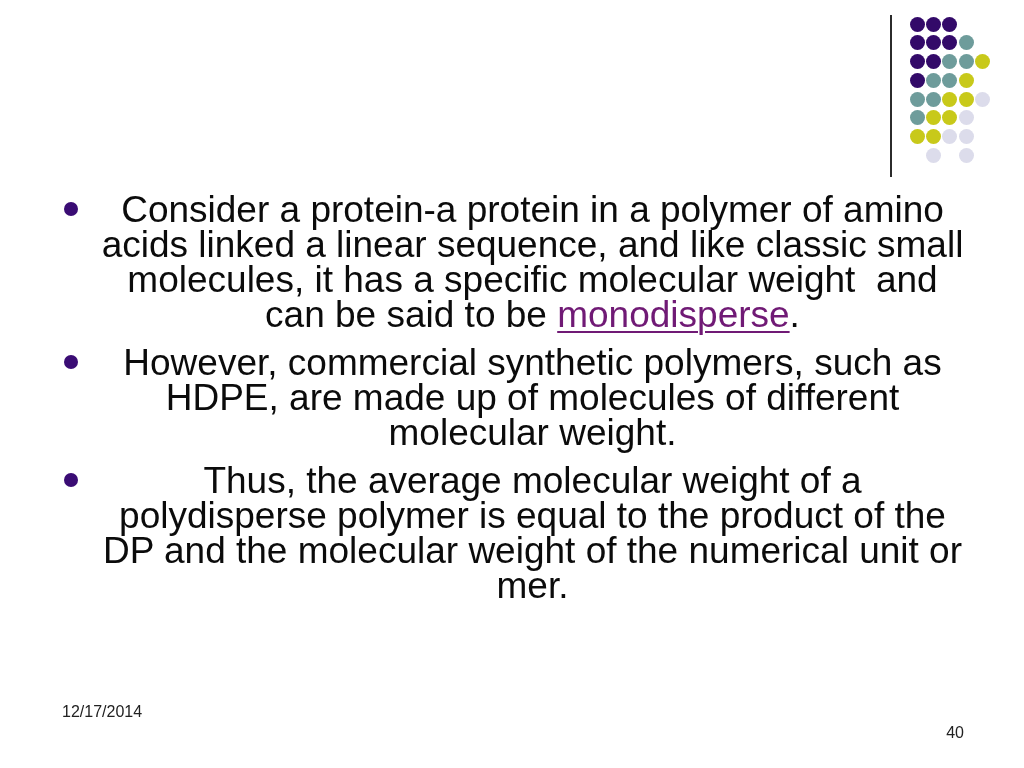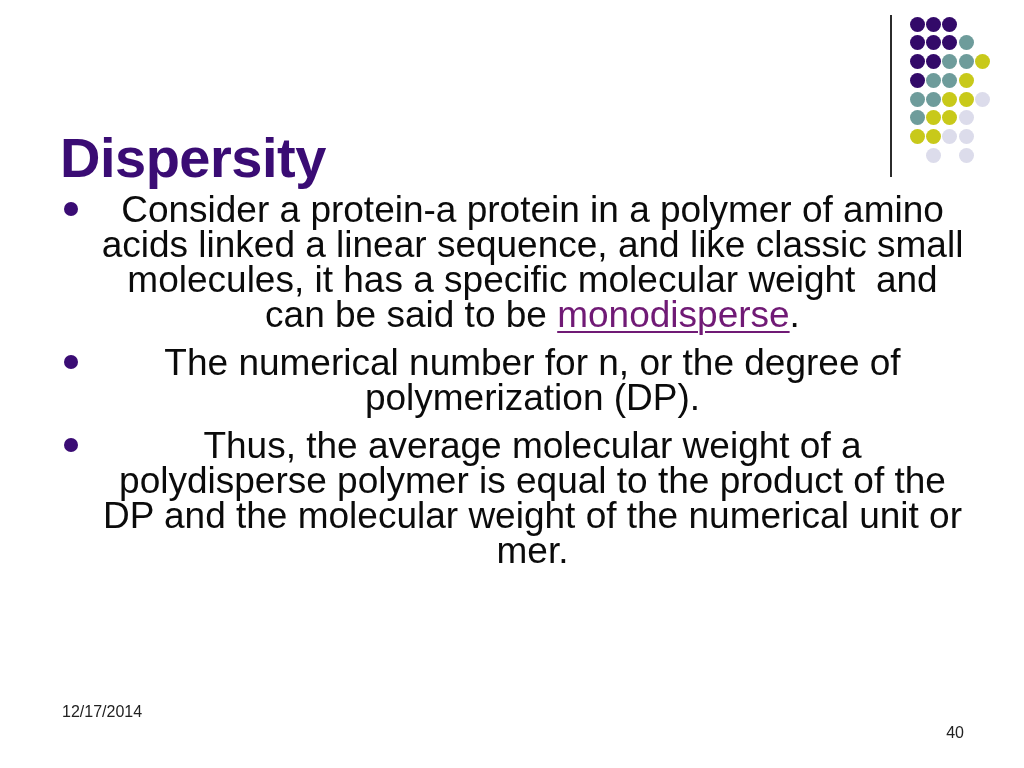--- a/index.html
+++ b/index.html
@@ -181,34 +181,34 @@
       <div class="dot-cell">
         <span class="dot" style="background: rgb(220, 220, 235);"></span>
       </div>
       <div class="dot-cell"></div>
       <div class="dot-cell">
         <span class="dot" style="background: rgb(220, 220, 235);"></span>
       </div>
       <div class="dot-cell"></div>
     </div>
 
-  <h1 class="title">Dispersity</h1>
 
   <ul class="bullets">
     <li>
       <span class="marker"></span>
       <span class="btext"><span>Consider a protein-a protein in a polymer of amino
 acids linked a linear sequence, and like classic small
 molecules, it has a specific molecular weight  and
 can be said to be </span><a class="doc-link">monodisperse</a><span>.</span></span>
     </li>
     <li>
       <span class="marker"></span>
-      <span class="btext">The numerical number for n, or the degree of
-polymerization (DP).</span>
+      <span class="btext">However, commercial synthetic polymers, such as
+HDPE, are made up of molecules of different
+molecular weight.</span>
     </li>
     <li>
       <span class="marker"></span>
       <span class="btext">Thus, the average molecular weight of a
 polydisperse polymer is equal to the product of the
 DP and the molecular weight of the numerical unit or
 mer.</span>
     </li>
   </ul>
 

